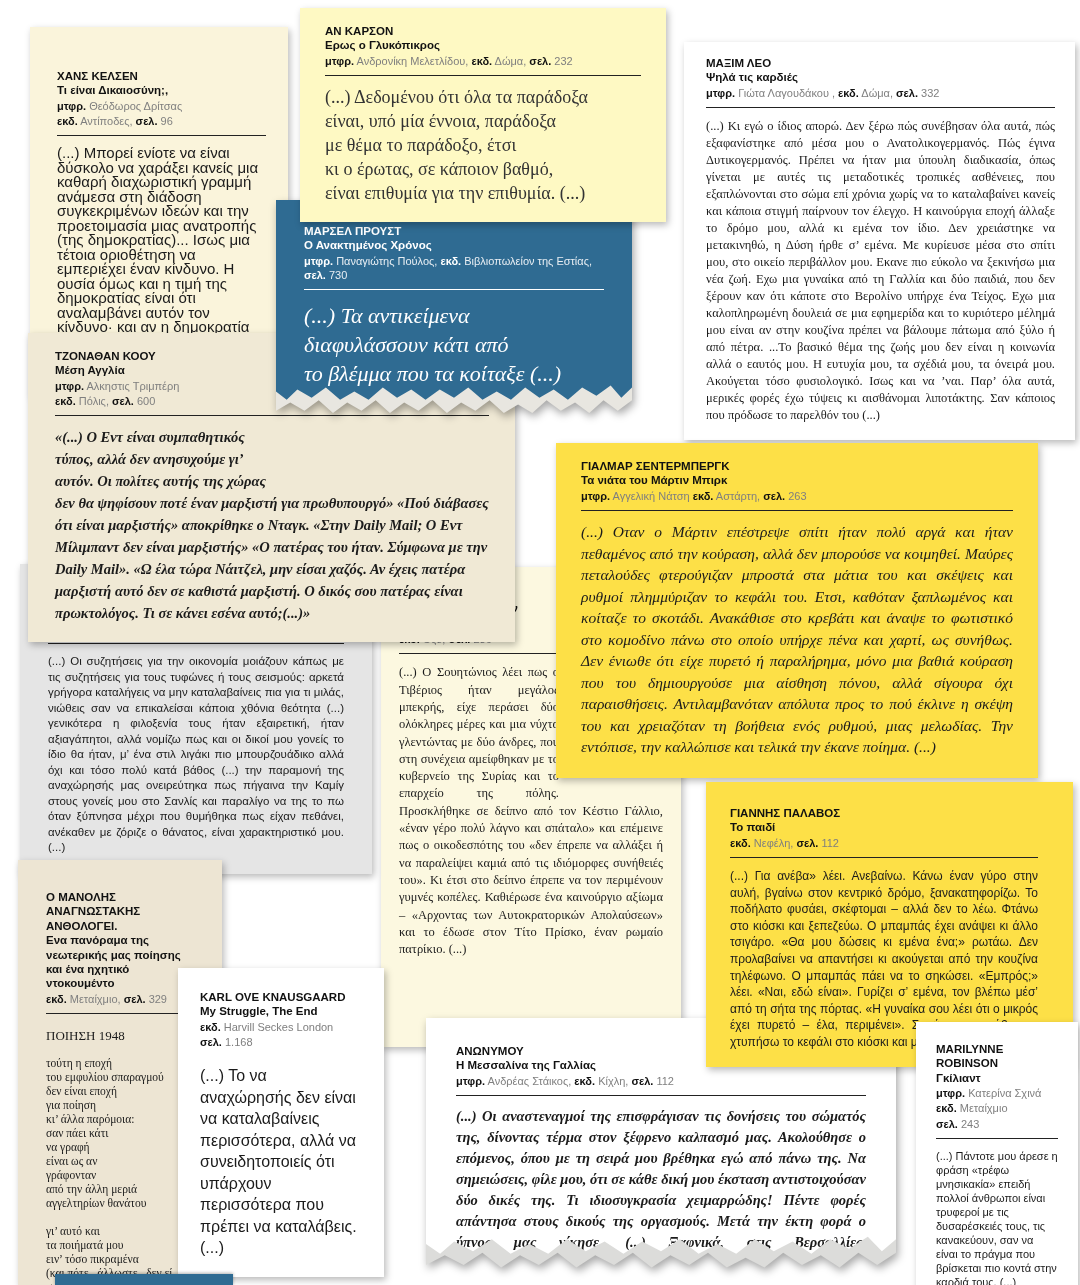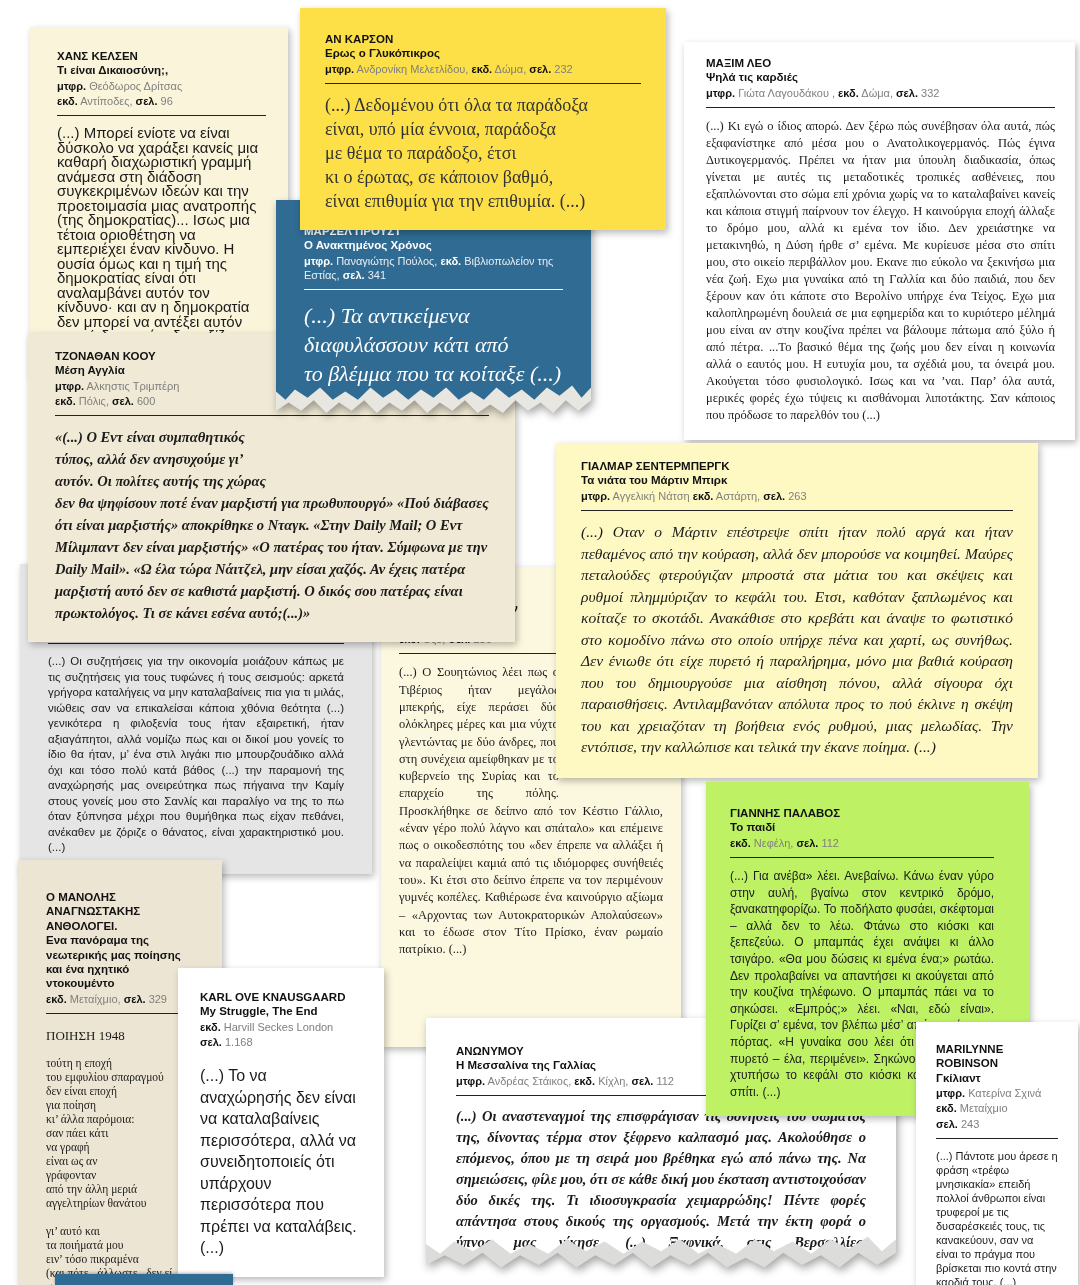--- a/index.html
+++ b/index.html
@@ -12,52 +12,52 @@
   .meta{font-size:11px;line-height:1.3;color:#111;margin-top:1px;}
   .meta b{font-weight:bold;color:#111;}
   .meta .mv{color:#7f7f7f;}
   .rule{border-bottom:1.6px solid #222;margin:7px 0 0 0;}
   
   .quote{margin:10px 0 0 0;color:#1b1b1b;}
   .pre{white-space:pre-line;}
   .sans{font-family:"Liberation Sans",sans-serif;}
   .serif{font-family:"Liberation Serif",serif;}
   
-  .c-kelsen{left:30px;top:27px;width:258px;min-height:286px;background:#FAF4DB;padding:22px 22px 18px 27px;z-index:2;}
+  .c-kelsen{left:30px;top:27px;width:258px;min-height:286px;background:#FAF4DB;padding:42px 22px 18px 27px;z-index:2;}
   .c-kelsen .quote{font-size:15px;line-height:14.5px;}
-  .c-carson{left:300px;top:8px;width:366px;min-height:206px;background:#fde047;padding:24px 25px 16px 25px;z-index:5;}
+  .c-carson{left:300px;top:8px;width:366px;min-height:206px;background:#fef9c3;padding:16px 25px 16px 25px;z-index:5;}
   .c-carson .quote{font-size:18px;line-height:1.33;color:#333;}
   .c-leo{left:684px;top:42px;width:391px;min-height:398px;background:#ffffff;padding:14px 20px 16px 22px;z-index:2;}
   .c-leo .quote{font-size:12.5px;line-height:17px;text-align:justify;}
   .c-coe{left:28px;top:333px;width:487px;min-height:226px;background:#F0E9D5;padding:16px 26px 18px 27px;z-index:3;}
   .c-coe .quote{font-size:14.5px;line-height:22px;font-weight:bold;font-style:italic;}
   .c-coe .quote::before{content:"";float:right;width:218px;height:52px;}
-  .c-soderberg{left:556px;top:443px;width:482px;min-height:328px;background:#fef9c3;padding:16px 25px 20px 25px;z-index:4;}
+  .c-soderberg{left:556px;top:443px;width:482px;min-height:328px;background:#fde047;padding:16px 25px 20px 25px;z-index:4;}
   .c-soderberg .quote{font-size:15.5px;line-height:21.5px;font-style:italic;text-align:justify;}
   .c-houellebecq{left:20px;top:564px;width:352px;min-height:255px;background:#e5e5e5;padding:28px 28px 18px 28px;z-index:2;}
   .c-houellebecq .quote{font-size:11.5px;line-height:15.5px;text-align:justify;}
   .c-burgo{left:381px;top:567px;width:300px;min-height:480px;background:#FCF8E0;padding:20px 18px 20px 18px;z-index:2;}
   .c-burgo .quote{font-size:12.5px;line-height:17.3px;text-align:justify;}
   .c-burgo .quote::before{content:"";float:right;width:104px;height:132px;}
-  .c-palavos{left:706px;top:782px;width:323px;min-height:251px;background:#bef264;padding:24px 35px 16px 24px;z-index:5;}
+  .c-palavos{left:706px;top:782px;width:367px;min-height:251px;background:#fde047;padding:24px 35px 16px 24px;z-index:5;}
   .c-palavos .quote{font-size:12px;line-height:16.6px;text-align:justify;}
   .c-anagnostakis{left:18px;top:860px;width:204px;height:425px;background:#EDE5D3;padding:30px 26px 20px 28px;z-index:2;}
   .c-anagnostakis .poemtitle{font-family:"Liberation Serif",serif;font-size:13px;margin-top:14px;color:#1b1b1b;}
   .c-anagnostakis .quote{font-size:11.5px;line-height:14px;margin-top:12px;}
   .c-knausgaard{left:178px;top:968px;width:206px;min-height:285px;background:#ffffff;padding:22px 22px 18px 22px;z-index:4;}
   .c-knausgaard .quote{font-size:16px;line-height:21.5px;margin-top:16px;}
   .c-robinson{left:916px;top:1022px;width:162px;min-height:238px;background:#ffffff;padding:20px 20px 14px 20px;z-index:6;}
   .c-robinson .quote{font-size:11px;line-height:14px;}
   
   .torn{position:absolute;box-sizing:border-box;filter:drop-shadow(2px 4px 4px rgba(0,0,0,.35));}
   .torn .paper,.torn .ink{position:absolute;left:0;right:0;box-sizing:border-box;}
   .torn .paper{background:#E8E6E0;
     clip-path:polygon(0 0,100% 0,100% 93%,96% 98%,92% 93%,88% 99%,84% 94%,80% 98%,76% 93%,72% 99%,68% 95%,64% 99%,60% 93%,56% 98%,52% 94%,48% 99%,44% 93%,40% 98%,36% 94%,32% 99%,28% 93%,24% 98%,20% 94%,16% 99%,12% 93%,8% 98%,4% 94%,0 98%);}
   .torn .ink{clip-path:polygon(0 0,100% 0,100% 91%,97% 96%,94% 90%,90% 95%,86% 91%,82% 97%,78% 92%,74% 96%,70% 91%,66% 97%,62% 93%,58% 97%,54% 91%,50% 96%,46% 92%,42% 97%,38% 92%,34% 96%,30% 91%,26% 97%,22% 93%,18% 97%,14% 91%,10% 96%,6% 92%,3% 97%,0 93%);}
-  .c-proust{left:276px;top:200px;width:315px;height:215px;z-index:4;}
+  .c-proust{left:276px;top:200px;width:356px;height:215px;z-index:4;}
   .c-proust .paper{top:6px;height:209px;}
   .c-proust .ink{top:0;height:206px;background:#2F6B92;padding:24px 28px;color:#fff;}
   .c-proust .author,.c-proust .btitle,.c-proust .meta,.c-proust .meta b{color:#fff;}
   .c-proust .meta .mv{color:#e8eef3;}
   .c-proust .rule{border-color:#fff;}
   .c-proust .quote{font-family:"Liberation Serif",serif;font-style:italic;font-size:22px;line-height:1.3;margin-top:12px;color:#fff;}
   .c-anonymou{left:426px;top:1018px;width:470px;height:252px;z-index:3;}
   .c-anonymou .paper{top:6px;height:246px;background:#DCDCDA;}
   .c-anonymou .ink{top:0;height:243px;background:#ffffff;padding:26px 30px;}
   .c-anonymou .quote{font-family:"Liberation Serif",serif;font-weight:bold;font-style:italic;font-size:14.5px;line-height:21px;text-align:justify;}
@@ -114,21 +114,21 @@
     </header>
     <p class="quote serif">«(...) Ο Εντ είναι συμπαθητικός τύπος, αλλά δεν ανησυχούμε γι’  αυτόν. Οι πολίτες αυτής της χώρας δεν θα ψηφίσουν ποτέ έναν μαρξιστή για πρωθυπουργό» «Πού διάβασες ότι είναι μαρξιστής» αποκρίθηκε ο Νταγκ. «Στην Daily Mail; Ο Εντ Μίλιμπαντ δεν είναι μαρξιστής» «Ο πατέρας του ήταν. Σύμφωνα με την Daily Mail». «Ω έλα τώρα Νάιτζελ, μην είσαι χαζός. Αν έχεις πατέρα μαρξιστή αυτό δεν σε καθιστά μαρξιστή. Ο δικός σου πατέρας είναι πρωκτολόγος. Τι σε κάνει εσένα αυτό;(...)»</p>
   </article>
 
   <div class="torn c-proust">
     <div class="paper"></div>
     <div class="ink">
       <header>
         <div class="author">ΜΑΡΣΕΛ ΠΡΟΥΣΤ</div>
         <div class="btitle">Ο Ανακτημένος Χρόνος</div>
-        <div class="meta"><b>μτφρ.</b> <span class="mv">Παναγιώτης Πούλος,</span> <b>εκδ.</b> <span class="mv">Βιβλιοπωλείον της Εστίας,</span> <b>σελ.</b> <span class="mv">341</span></div>
+        <div class="meta"><b>μτφρ.</b> <span class="mv">Παναγιώτης Πούλος,</span> <b>εκδ.</b> <span class="mv">Βιβλιοπωλείον της Εστίας,</span> <b>σελ.</b> <span class="mv">730</span></div>
         <div class="rule"></div>
       </header>
       <p class="quote pre">(...) Τα αντικείμενα
 διαφυλάσσουν κάτι από
 το βλέμμα που τα κοίταξε (...)</p>
     </div>
   </div>
 
   <article class="card c-burgo">
     <header>

